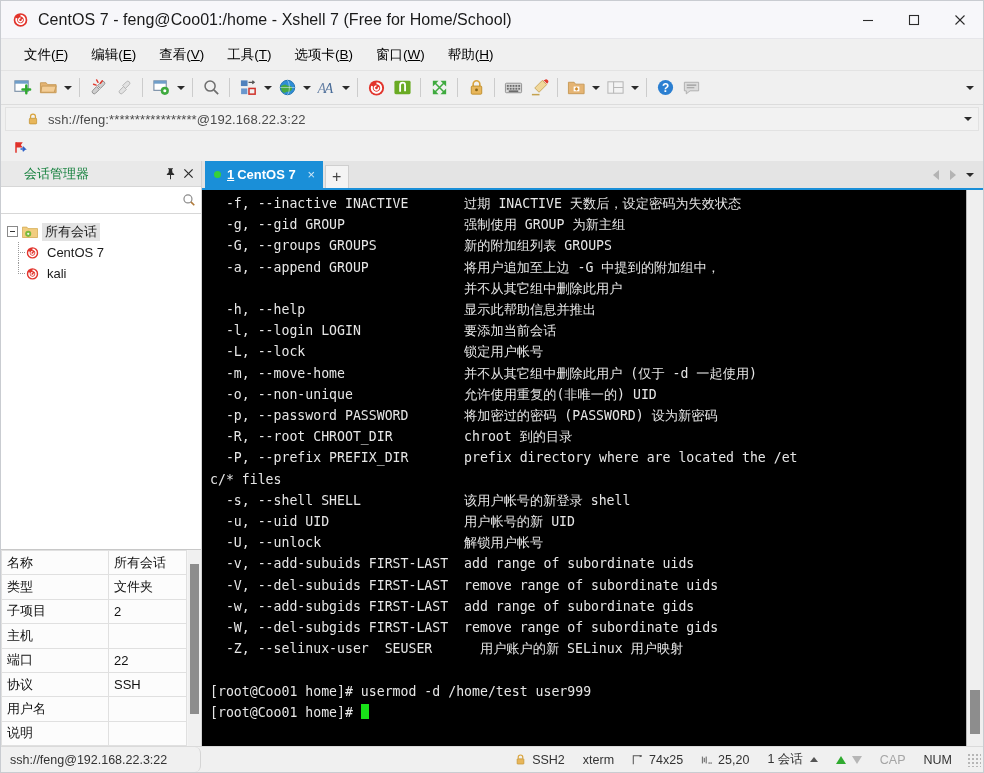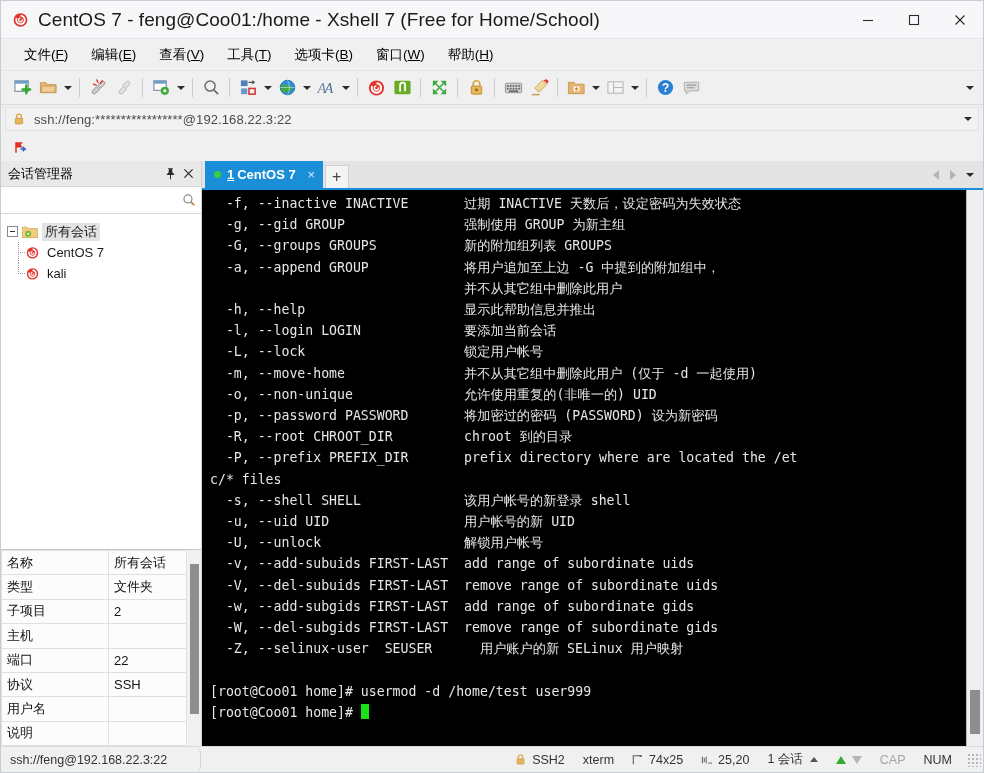--- a/index.html
+++ b/index.html
@@ -39,21 +39,21 @@
     position: relative;
   }
   .title-icon {
     margin-left: 11px;
     margin-right: 9px;
     width: 17px;
     height: 17px;
     display: block;
   }
   .title-text {
-    font-size: 19px;
+    font-size: 16px;
     color: #1a1a1a;
     letter-spacing: 0.05px;
     white-space: nowrap;
   }
   .win-controls {
     margin-left: auto;
     display: flex;
     height: 37px;
   }
   .win-btn {
@@ -147,21 +147,21 @@
     align-items: center;
     padding: 0 4px;
   }
   .addr-inner {
     flex: 1;
     height: 24px;
     background: #f2f2f2;
     border: 1px solid #e2e2e2;
     display: flex;
     align-items: center;
-    padding-left: 6px;
+    padding-left: 20px;
     box-sizing: border-box;
   }
   .addr-text {
     font-size: 13px;
     color: #4a4a4a;
     margin-left: 8px;
     letter-spacing: 0.1px;
     white-space: nowrap;
     overflow: hidden;
   }
@@ -208,22 +208,23 @@
   .sb-header {
     height: 25px;
     min-height: 25px;
     display: flex;
     align-items: center;
     padding: 0 4px 0 7px;
     background: #e9e9e9;
   }
   .sb-title {
     font-size: 13px;
-    color: #000000;
+    color: #15803d;
     white-space: nowrap;
+    margin-left: 16px;
   }
   .sb-hdr-btns {
     margin-left: auto;
     display: flex;
     align-items: center;
   }
   .sb-hdr-btn {
     width: 18px; height: 19px;
     display: flex; align-items: center; justify-content: center;
     cursor: default;

